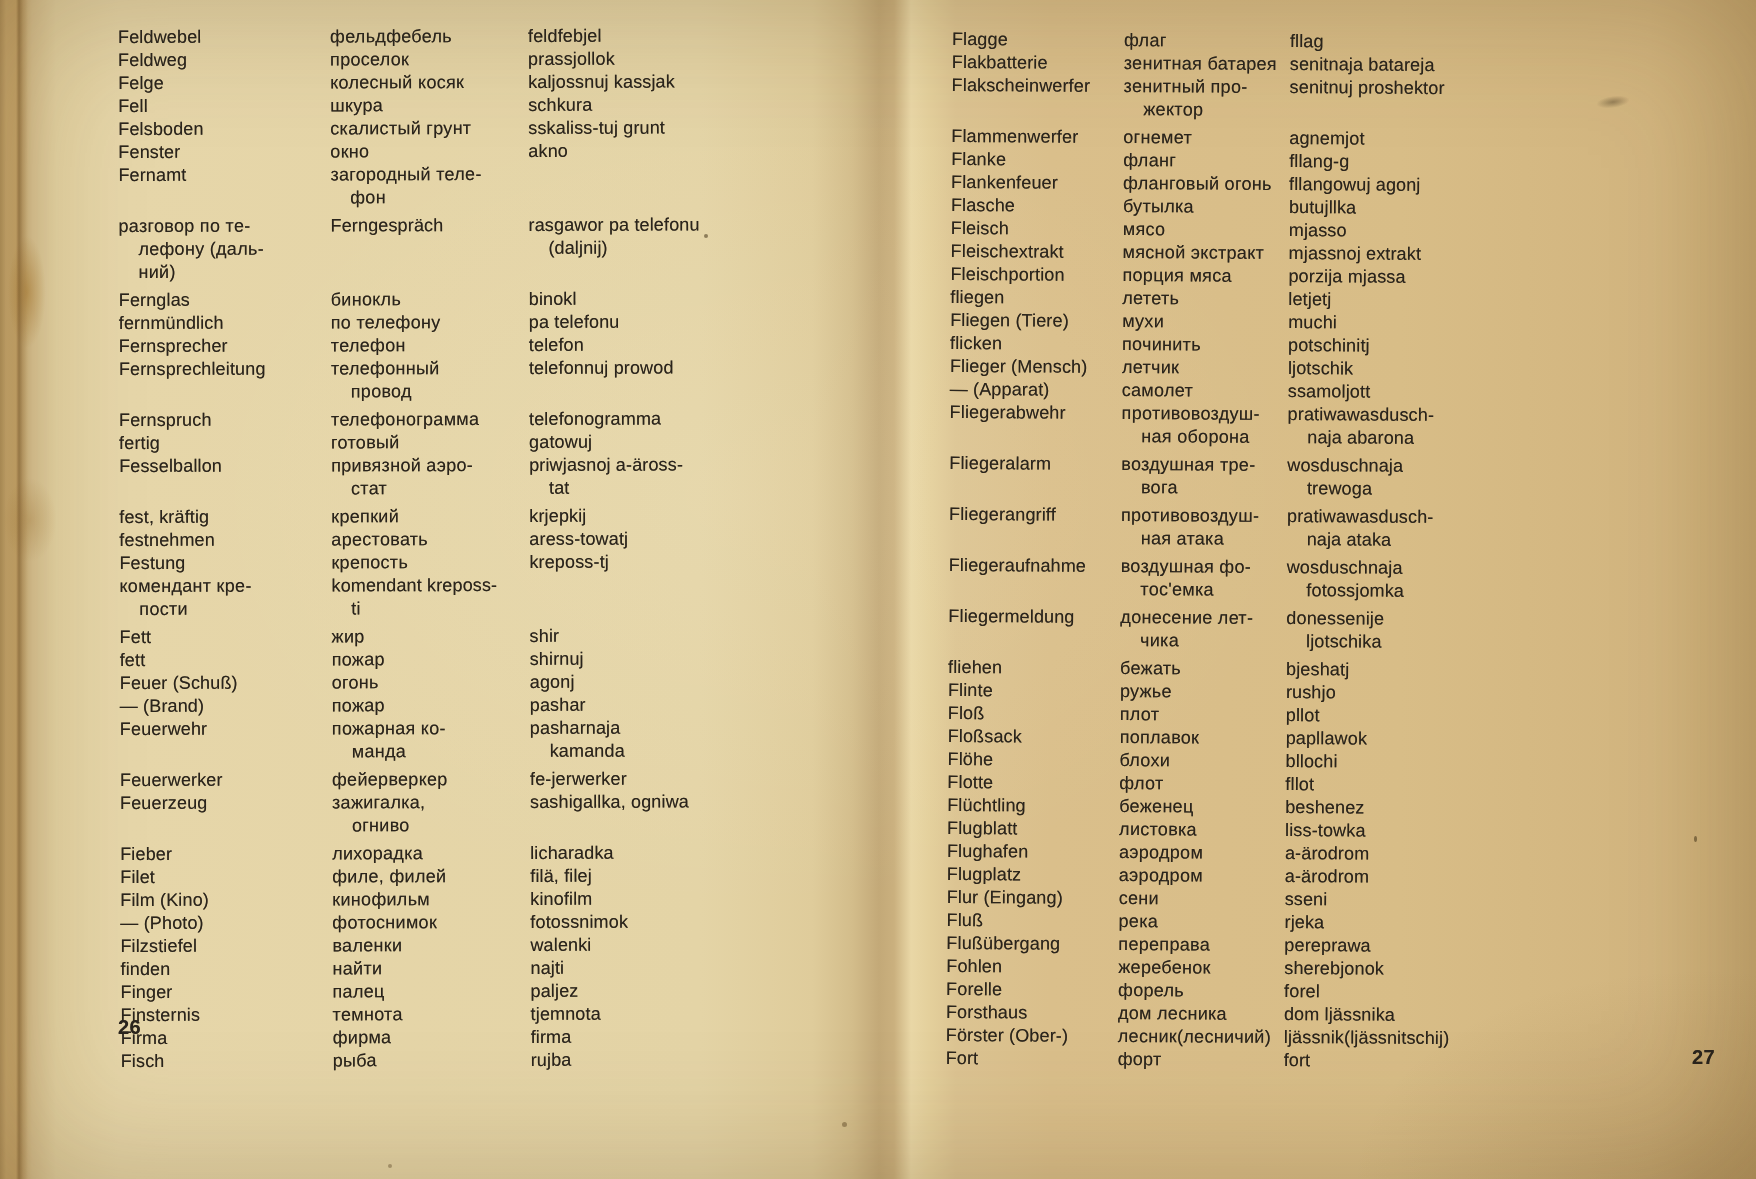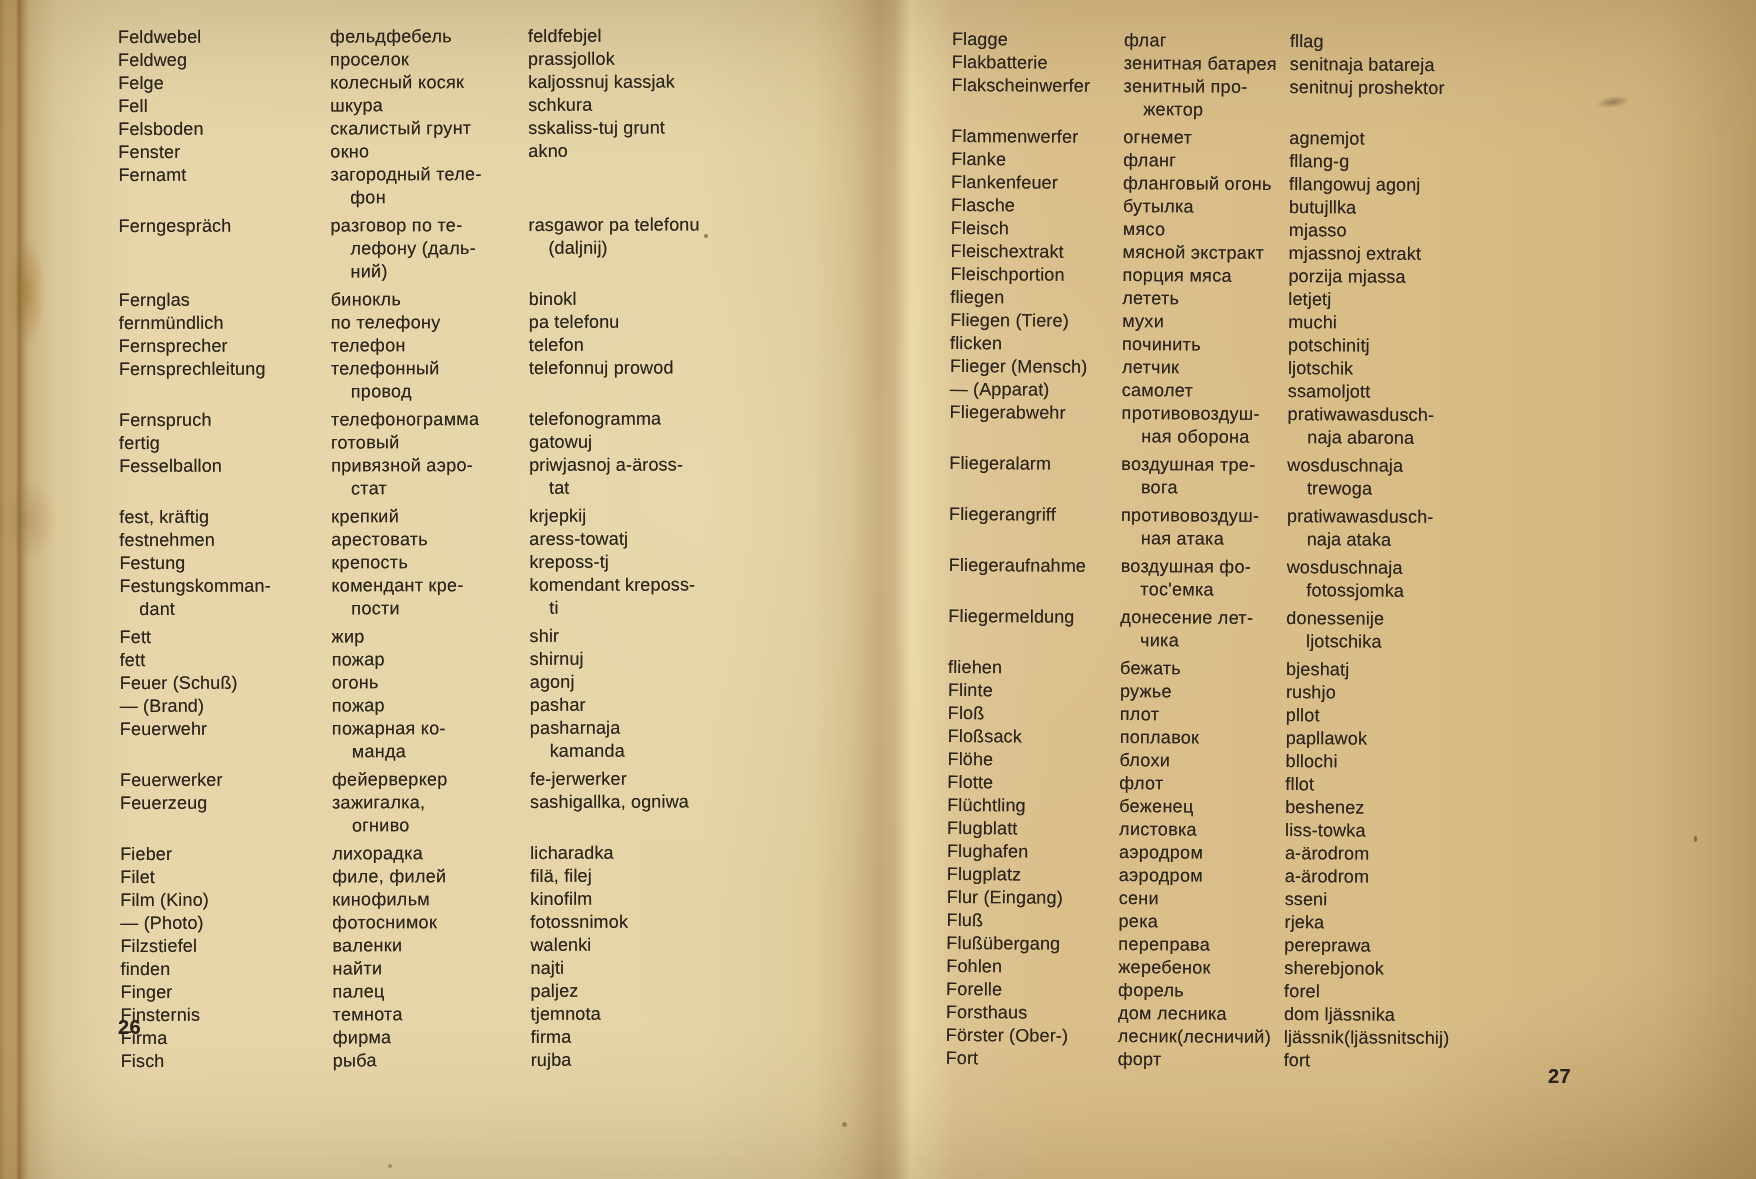--- a/index.html
+++ b/index.html
@@ -47,21 +47,21 @@
   .cell.ru { letter-spacing: 0.3px; }
 
   .page-number {
     position: absolute;
     font-size: 20px;
     font-weight: bold;
     letter-spacing: 0.5px;
     text-shadow: 0 0 0.6px rgba(46, 36, 22, 0.6);
   }
   .page-number-left  { left: 118px;  top: 1016px; }
-  .page-number-right { left: 1548px; top: 1046px; margin-top: 19px; }
+  .page-number-right { left: 1692px; top: 1046px; }
 
   .stain { position: absolute; pointer-events: none; }
   .ink-smear {
     left: 1596px; top: 96px; width: 34px; height: 12px;
     border-radius: 50%;
     background: radial-gradient(ellipse at center, rgba(58,44,24,0.40), rgba(58,44,24,0) 70%);
     transform: rotate(-8deg);
   }
   .speck { border-radius: 50%; background: rgba(70,52,26,0.55); }
   .speck-1 { left: 704px;  top: 234px;  width: 4px; height: 4px; }
@@ -105,24 +105,24 @@
     <div class="cell de">Fenster</div>
     <div class="cell ru">окно</div>
     <div class="cell tr">akno</div>
   </div>
         <div class="row tall">
     <div class="cell de">Fernamt</div>
     <div class="cell ru">загородный теле-
 фон</div>
   </div>
         <div class="row tall">
-    <div class="cell de">Ferngespräch</div>
     <div class="cell ru">разговор по те-
 лефону (даль-
 ний)</div>
+    <div class="cell de">Ferngespräch</div>
     <div class="cell tr">rasgawor pa telefonu
 (daljnij)</div>
   </div>
         <div class="row">
     <div class="cell de">Fernglas</div>
     <div class="cell ru">бинокль</div>
     <div class="cell tr">binokl</div>
   </div>
         <div class="row">
     <div class="cell de">fernmündlich</div>
@@ -166,22 +166,20 @@
     <div class="cell de">festnehmen</div>
     <div class="cell ru">арестовать</div>
     <div class="cell tr">aress-towatj</div>
   </div>
         <div class="row">
     <div class="cell de">Festung</div>
     <div class="cell ru">крепость</div>
     <div class="cell tr">kreposs-tj</div>
   </div>
         <div class="row tall">
-    <div class="cell de">Festungskomman-
-dant</div>
     <div class="cell ru">комендант кре-
 пости</div>
     <div class="cell tr">komendant kreposs-
 ti</div>
   </div>
         <div class="row">
     <div class="cell de">Fett</div>
     <div class="cell ru">жир</div>
     <div class="cell tr">shir</div>
   </div>

